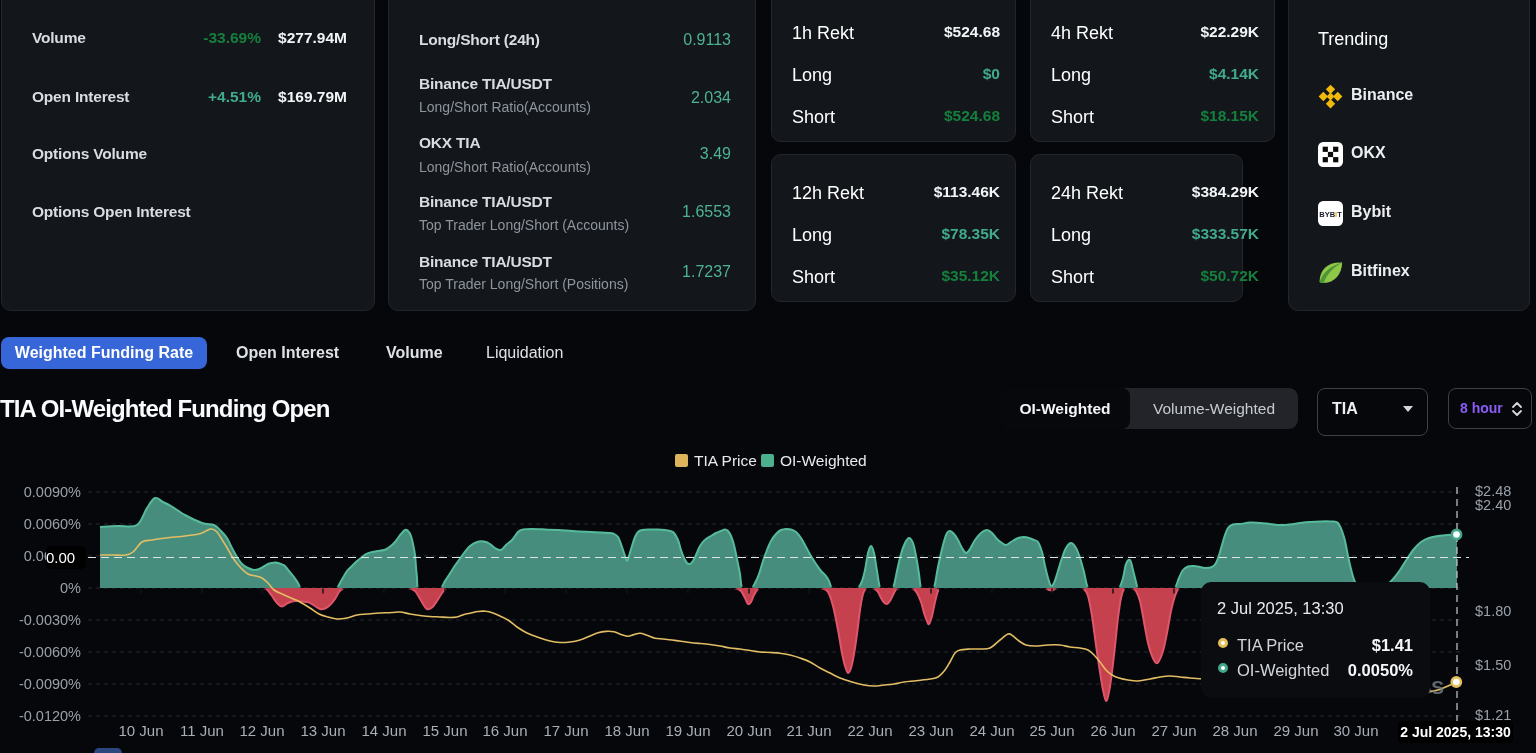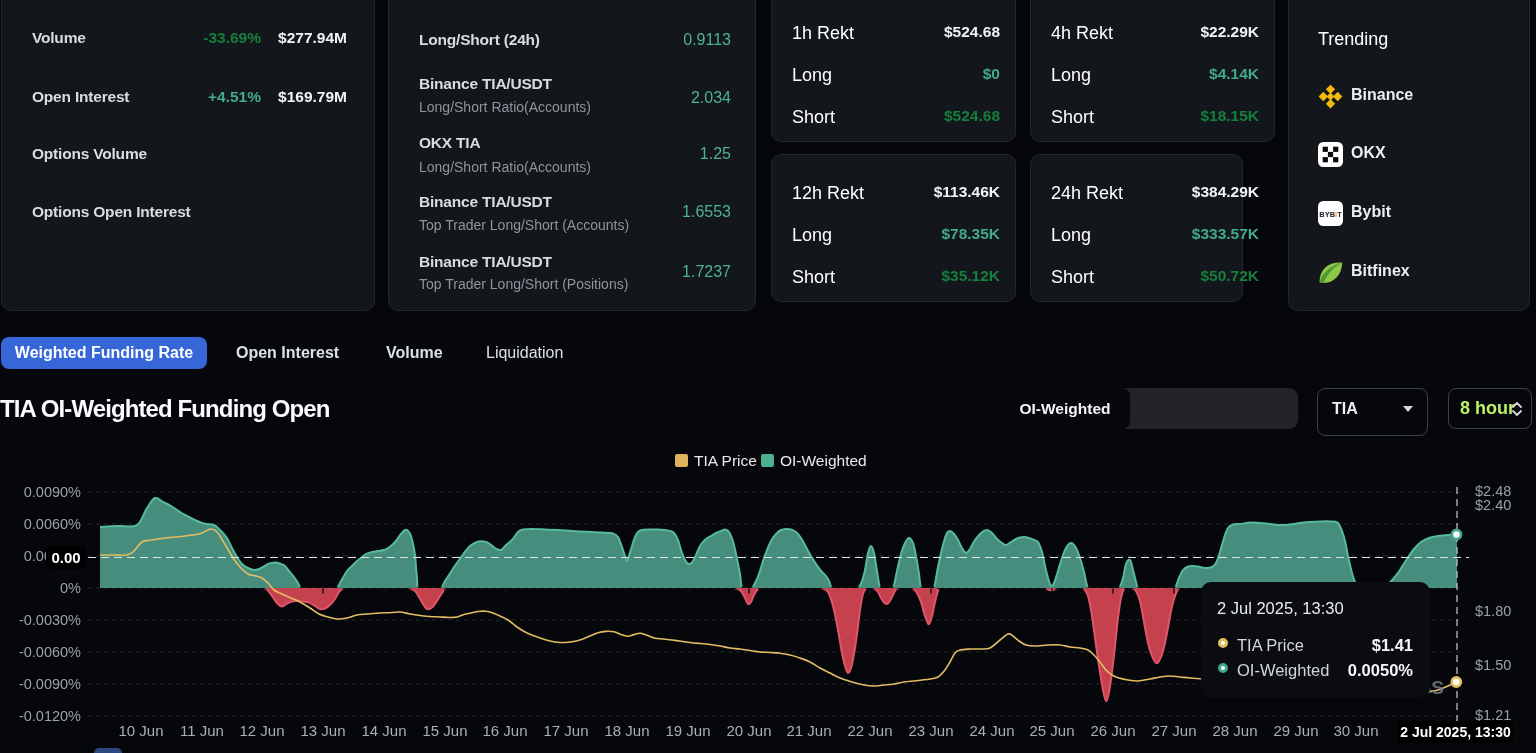--- a/index.html
+++ b/index.html
@@ -30,21 +30,21 @@
 </div>
 
 <div class="card" style="left:388px;top:-12px;width:368px;height:323px">
  <div class="abs lbl" style="left:30px;top:42px">Long/Short (24h)</div>
  <div class="abs v2 r" style="left:180px;top:42px;width:162px">0.9113</div>
  <div class="abs lbl" style="left:30px;top:86px">Binance TIA/USDT</div>
  <div class="abs sub" style="left:30px;top:110px">Long/Short Ratio(Accounts)</div>
  <div class="abs v2 r" style="left:180px;top:100px;width:162px">2.034</div>
  <div class="abs lbl" style="left:30px;top:145px">OKX TIA</div>
  <div class="abs sub" style="left:30px;top:170px">Long/Short Ratio(Accounts)</div>
- <div class="abs v2 r" style="left:180px;top:156px;width:162px">1.25</div>
+ <div class="abs v2 r" style="left:180px;top:156px;width:162px">3.49</div>
  <div class="abs lbl" style="left:30px;top:204px">Binance TIA/USDT</div>
  <div class="abs sub" style="left:30px;top:228px">Top Trader Long/Short (Accounts)</div>
  <div class="abs v2 r" style="left:180px;top:214px;width:162px">1.6553</div>
  <div class="abs lbl" style="left:30px;top:264px">Binance TIA/USDT</div>
  <div class="abs sub" style="left:30px;top:287px">Top Trader Long/Short (Positions)</div>
  <div class="abs v2 r" style="left:180px;top:274px;width:162px">1.7237</div>
 </div>
 
 <div class="card" style="left:771px;top:-12px;width:245px;height:154px">
  <div class="abs glbl" style="left:20px;top:34px">1h Rekt</div>
@@ -114,27 +114,28 @@
 
 <div class="abs" style="left:1px;top:337px;width:206px;height:32px;background:#3766d8;border-radius:8px;text-align:center;line-height:32px;font-size:16px;font-weight:700;color:#fff">Weighted Funding Rate</div>
 <div class="abs" style="left:236px;top:337px;height:32px;line-height:32px;font-size:16px;font-weight:700;color:#dde1e6">Open Interest</div>
 <div class="abs" style="left:386px;top:337px;height:32px;line-height:32px;font-size:16px;font-weight:700;color:#dde1e6">Volume</div>
 <div class="abs" style="left:486px;top:337px;height:32px;line-height:32px;font-size:16px;font-weight:400;color:#dde1e6">Liquidation</div>
 
 <div class="abs" style="left:0px;top:395px;font-size:24px;font-weight:700;letter-spacing:-0.9px;color:#fafbfc">TIA OI-Weighted Funding Open</div>
 
 <div class="abs" style="left:1000px;top:388px;width:298px;height:41px;background:#222429;border-radius:9px">
  <div class="abs" style="left:0;top:0;width:130px;height:41px;background:#07080b;border-radius:8px;text-align:center;line-height:41px;font-size:15.5px;font-weight:700;color:#f4f5f7">OI-Weighted</div>
+ <div class="abs" style="left:130px;top:0;width:168px;height:41px;text-align:center;line-height:41px;font-size:15.5px;font-weight:500;color:#c6cbd1">Volume-Weighted</div>
 </div>
 <div class="abs" style="left:1317px;top:388px;width:111px;height:48px;border:1px solid #3c4148;border-radius:8px">
  <div class="abs" style="left:14px;top:0;line-height:39px;font-size:16px;font-weight:600;color:#eef0f2">TIA</div>
  <div class="abs" style="right:14px;top:17px;width:0;height:0;border-left:5.5px solid transparent;border-right:5.5px solid transparent;border-top:6px solid #d4d8dc"></div>
 </div>
 <div class="abs" style="left:1448px;top:388px;width:84px;height:41px;border:1px solid #3c4148;border-radius:8px">
- <div class="abs" style="left:11px;top:0;line-height:39px;font-size:18px;font-weight:600;color:#bef264">8 hour</div>
+ <div class="abs" style="left:11px;top:0;line-height:39px;font-size:14px;font-weight:600;color:#8b5cf6">8 hour</div>
  <svg class="abs" style="right:8px;top:11px" width="12" height="18" viewBox="0 0 12 18">
       <path d="M2 7 L6 3 L10 7" fill="none" stroke="#d4d8dc" stroke-width="1.8" stroke-linecap="round" stroke-linejoin="round"></path>
       <path d="M2 11 L6 15 L10 11" fill="none" stroke="#d4d8dc" stroke-width="1.8" stroke-linecap="round" stroke-linejoin="round"></path>
     </svg>
 </div>
 
 <div class="abs" style="left:675px;top:454px;width:13px;height:13px;background:#ddb35b;border-radius:2px"></div>
 <div class="abs" style="left:694px;top:452px;font-size:15.5px;font-weight:500;color:#e8eaed">TIA Price</div>
 <div class="abs" style="left:761px;top:454px;width:13px;height:13px;background:#4caf8e;border-radius:2px"></div>
 <div class="abs" style="left:780px;top:452px;font-size:15.5px;font-weight:500;color:#e8eaed">OI-Weighted</div>
@@ -233,21 +234,21 @@
       <text x="1356" y="736" text-anchor="middle" class="xt">30 Jun</text>
 <text x="1444" y="694" text-anchor="end" font-family="Liberation Sans" font-size="19" font-weight="700" fill="#767d86" opacity="0.8">COINGLASS</text>
 <line x1="88" y1="557.5" x2="1469" y2="557.5" stroke="#dfe3e6" stroke-width="1.2" stroke-dasharray="8 5"></line>
 <line x1="1457" y1="487" x2="1457" y2="722" stroke="#c9cdd1" stroke-width="1.2" stroke-dasharray="7 5"></line>
 <circle cx="1456.5" cy="534.5" r="4.6" fill="#fff" stroke="#42a78b" stroke-width="2.6"></circle>
 <circle cx="1456.3" cy="682" r="4.6" fill="#fff" stroke="#e6bf5a" stroke-width="2.6"></circle>
 </svg></div>
 
 <div class="abs" style="left:94px;top:748px;width:28px;height:5px;background:#2c4780;border-radius:5px 5px 0 0"></div>
 
-<div class="abs" style="left:46px;top:546px;width:40px;height:23px;background:#000;border-radius:5px;text-align:center;line-height:23px;font-size:15px;font-weight:700;color:#fff">0.00</div>
+<div class="abs" style="left:46px;top:546px;width:40px;height:23px;background:#000;border-radius:5px;line-height:23px;font-size:15px;font-weight:400;color:#fff">0.00</div>
 <div class="abs" style="left:1552px;top:545px;width:41px;height:24px;background:#000;border-radius:5px;text-align:left;line-height:24px;font-size:15px;font-weight:700;color:#fff">2.11</div>
 <div class="abs" style="left:1398px;top:721px;width:115px;height:22px;background:#000;border-radius:4px;text-align:center;line-height:22px;font-size:14px;font-weight:700;color:#fff">2 Jul 2025, 13:30</div>
 
 <div class="abs" style="left:1201px;top:582px;width:229px;height:116px;background:rgb(10,12,16);border-radius:10px">
  <div class="abs" style="left:16px;top:17px;font-size:16.5px;font-weight:500;color:#e8ebee">2 Jul 2025, 13:30</div>
  <div class="abs" style="left:17px;top:56px;width:10px;height:10px;background:#fff;border:3px solid #e6bf5a;border-radius:50%"></div>
  <div class="abs" style="left:36px;top:54px;font-size:16.5px;font-weight:500;color:#d2d6db">TIA Price</div>
  <div class="abs r" style="left:110px;top:54px;width:102px;font-size:16.5px;font-weight:700;color:#f5f6f8">$1.41</div>
  <div class="abs" style="left:17px;top:81px;width:10px;height:10px;background:#fff;border:3px solid #42a78b;border-radius:50%"></div>
  <div class="abs" style="left:36px;top:79px;font-size:16.5px;font-weight:500;color:#d2d6db">OI-Weighted</div>

